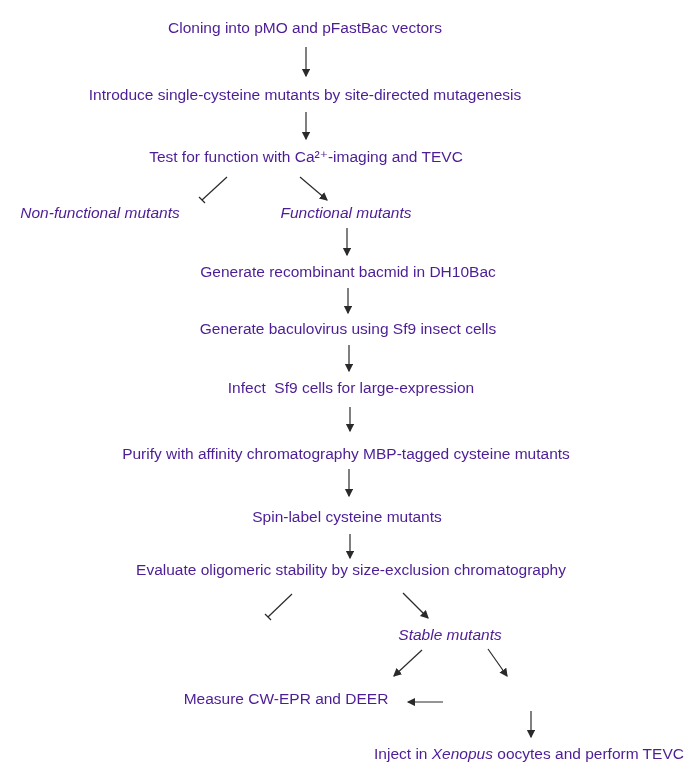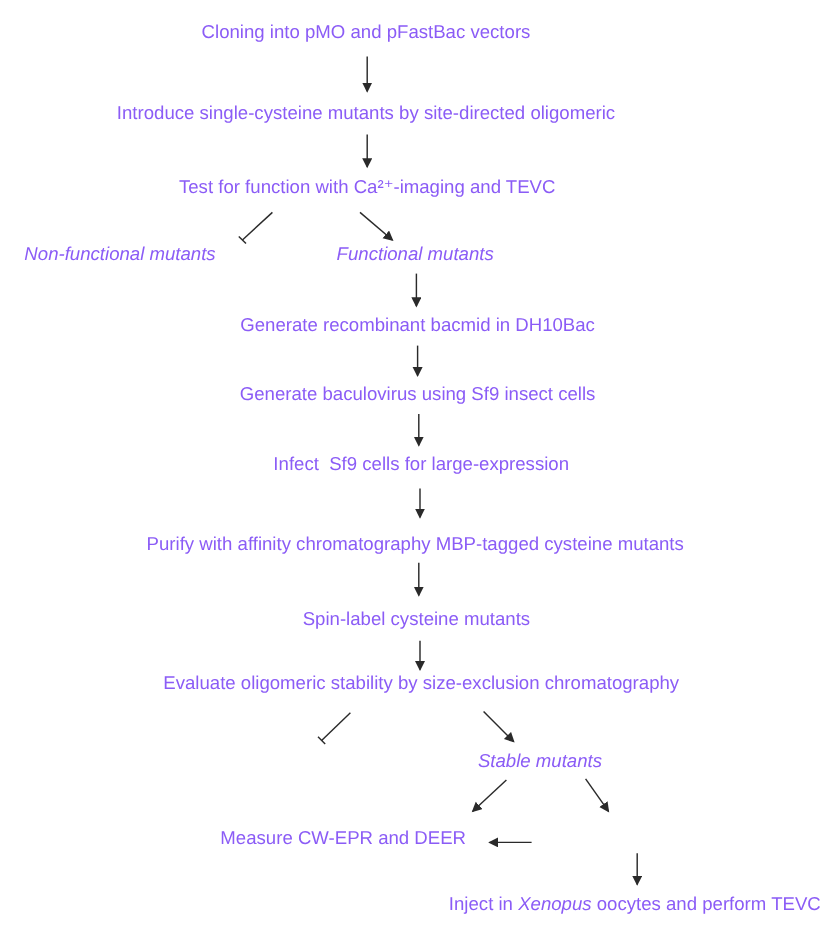--- a/index.html
+++ b/index.html
@@ -11,21 +11,21 @@
     overflow:hidden;
   }
   .edges{position:absolute;left:0;top:0;width:700px;height:781px;}
   .edges line{stroke:#2a2a2a;stroke-width:1.2;}
   .node{
     position:absolute;
     transform:translateX(-50%);
     white-space:pre;
     font-size:15.5px;
     line-height:20px;
-    color:#8b5cf6;
+    color:#4c1d95;
   }
   .italic{font-style:italic;}
 </style>
 </head>
 <body>
 
 <div class="canvas">
 
   <svg class="edges" viewBox="0 0 700 781" xmlns="http://www.w3.org/2000/svg">
     <defs>
@@ -53,21 +53,21 @@
     <line x1="403" y1="593" x2="428" y2="618" marker-end="url(#ah)"></line>
 
     <line x1="422" y1="650" x2="394" y2="676" marker-end="url(#ah)"></line>
     <line x1="488" y1="649" x2="507" y2="676" marker-end="url(#ah)"></line>
 
     <line x1="443" y1="702" x2="408" y2="702" marker-end="url(#ah)"></line>
     <line x1="531" y1="711" x2="531" y2="737" marker-end="url(#ah)"></line>
   </svg>
 
   <div class="node" style="left:305px;top:18px">Cloning into pMO and pFastBac vectors</div>
-  <div class="node" style="left:305px;top:85px">Introduce single-cysteine mutants by site-directed oligomeric</div>
+  <div class="node" style="left:305px;top:85px">Introduce single-cysteine mutants by site-directed mutagenesis</div>
   <div class="node" style="left:306px;top:147px">Test for function with Ca²⁺-imaging and TEVC</div>
 
   <div class="node italic" style="left:346px;top:203px">Functional mutants</div>
   <div class="node italic" style="left:100px;top:203px">Non-functional mutants</div>
 
   <div class="node" style="left:348px;top:262px">Generate recombinant bacmid in DH10Bac</div>
   <div class="node" style="left:348px;top:319px">Generate baculovirus using Sf9 insect cells</div>
   <div class="node" style="left:351px;top:378px">Infect  Sf9 cells for large-expression</div>
   <div class="node" style="left:346px;top:444px">Purify with affinity chromatography MBP-tagged cysteine mutants</div>
   <div class="node" style="left:347px;top:507px">Spin-label cysteine mutants</div>

